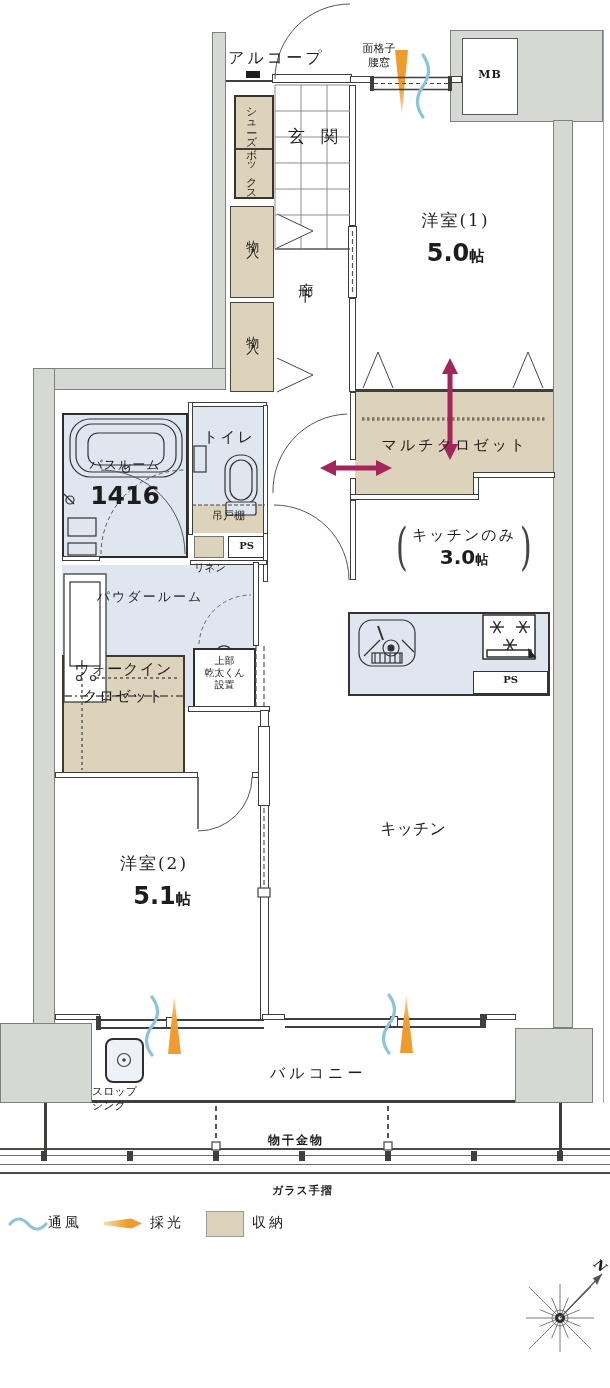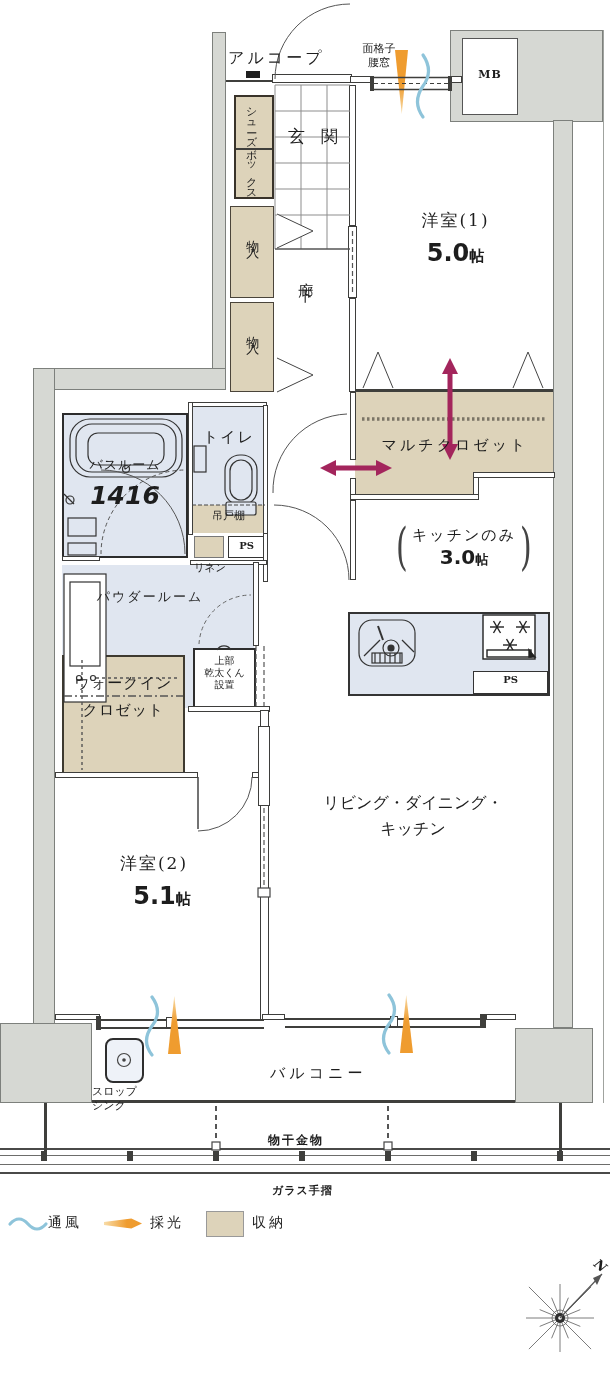--- a/index.html
+++ b/index.html
@@ -307,52 +307,52 @@
   <div class="lbl v" style="left:296px;top:270px;font-size:15px;letter-spacing:8px;">廊下</div>
 
   <div class="lbl ctr" style="left:373px;top:210px;width:165px;font-size:17px;letter-spacing:2px;">洋室(1)</div>
   <div class="lbl ctr" style="left:373px;top:238px;width:165px;">
     <span class="num" style="font-size:24px;">5.0</span><span class="unit">帖</span>
   </div>
 
   <div class="lbl ctr" style="left:360px;top:436px;width:190px;font-size:15px;letter-spacing:3px;">マルチクロゼット</div>
 
   <div class="lbl ctr" style="left:64px;top:457px;width:122px;font-size:13px;letter-spacing:1px;">バスルーム</div>
-  <div class="lbl ctr" style="left:64px;top:480px;width:122px;"><span class="num" style="font-size:25px;font-weight:600;font-style:italic;">1416</span></div>
+  <div class="lbl ctr" style="left:64px;top:480px;width:122px;"><span class="num" style="font-size:25px;font-weight:600;">1416</span></div>
 
   <div class="lbl ctr" style="left:194px;top:428px;width:70px;font-size:15px;letter-spacing:2px;">トイレ</div>
   <div class="lbl ctr" style="left:192px;top:509px;width:73px;font-size:11px;">吊戸棚</div>
   <div class="lbl ctr" style="left:228px;top:540px;width:37px;font-size:10px;font-weight:bold;">PS</div>
   <div class="lbl ctr" style="left:188px;top:561px;width:44px;font-size:10.5px;">リネン</div>
 
   <div class="lbl ctr" style="left:66px;top:589px;width:168px;font-size:13px;letter-spacing:2px;">パウダールーム</div>
 
   <div class="lbl ctr" style="left:193px;top:655px;width:63px;font-size:10px;line-height:1.2;">
     <span>上部</span><br>
     <span>乾太くん</span><br>
     <span>設置</span>
   </div>
 
-  <div class="lbl ctr" style="left:62px;top:670px;width:123px;font-size:15px;letter-spacing:1px;line-height:1.8;">
+  <div class="lbl ctr" style="left:62px;top:656px;width:123px;font-size:15px;letter-spacing:1px;line-height:1.8;">
     <span>ウォークイン</span><br>
     <span>クロゼット</span>
   </div>
 
   <div class="lbl" style="left:378px;top:516px;width:172px;display:flex;align-items:center;justify-content:center;">
     <span style="font-size:50px;font-weight:100;color:#444;transform:scaleX(.6);">(</span>
     <span class="ctr" style="display:inline-block;">
       <span style="font-size:15px;letter-spacing:2px;">キッチンのみ</span><br>
       <span class="num" style="font-size:20px;">3.0</span><span class="unit" style="font-size:13px;">帖</span>
     </span>
     <span style="font-size:50px;font-weight:100;color:#444;transform:scaleX(.6);">)</span>
   </div>
   <div class="lbl ctr" style="left:473px;top:674px;width:75px;font-size:10px;font-weight:bold;">PS</div>
 
   <div class="lbl ctr" style="left:318px;top:790px;width:190px;font-size:16px;line-height:1.65;">
-    <span>リビング・ダイニング・</span><br>
+    <br>
     <span>キッチン</span>
   </div>
 
   <div class="lbl ctr" style="left:64px;top:853px;width:180px;font-size:17px;letter-spacing:2px;">洋室(2)</div>
   <div class="lbl ctr" style="left:72px;top:881px;width:180px;">
     <span class="num" style="font-size:24px;">5.1</span><span class="unit">帖</span>
   </div>
 
   <div class="lbl" style="left:92px;top:1085px;font-size:11px;line-height:1.3;">
     <span>スロップ</span><br>

